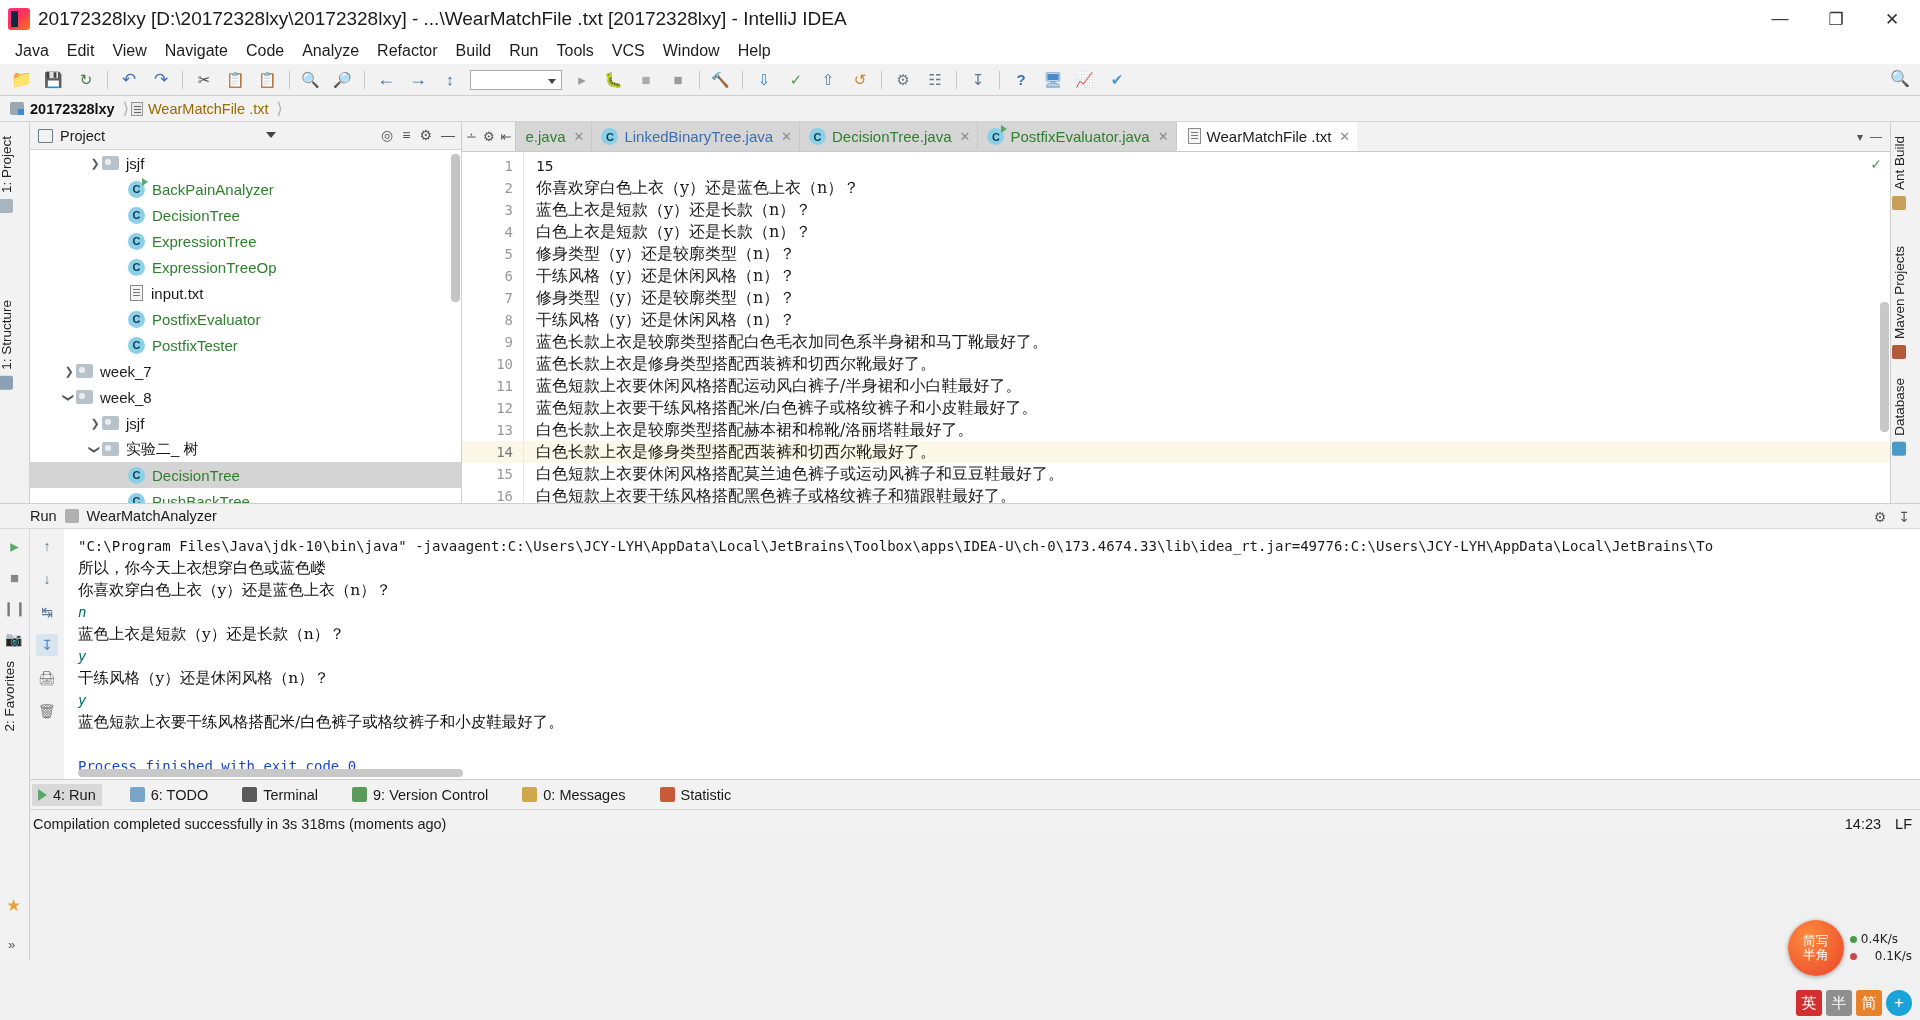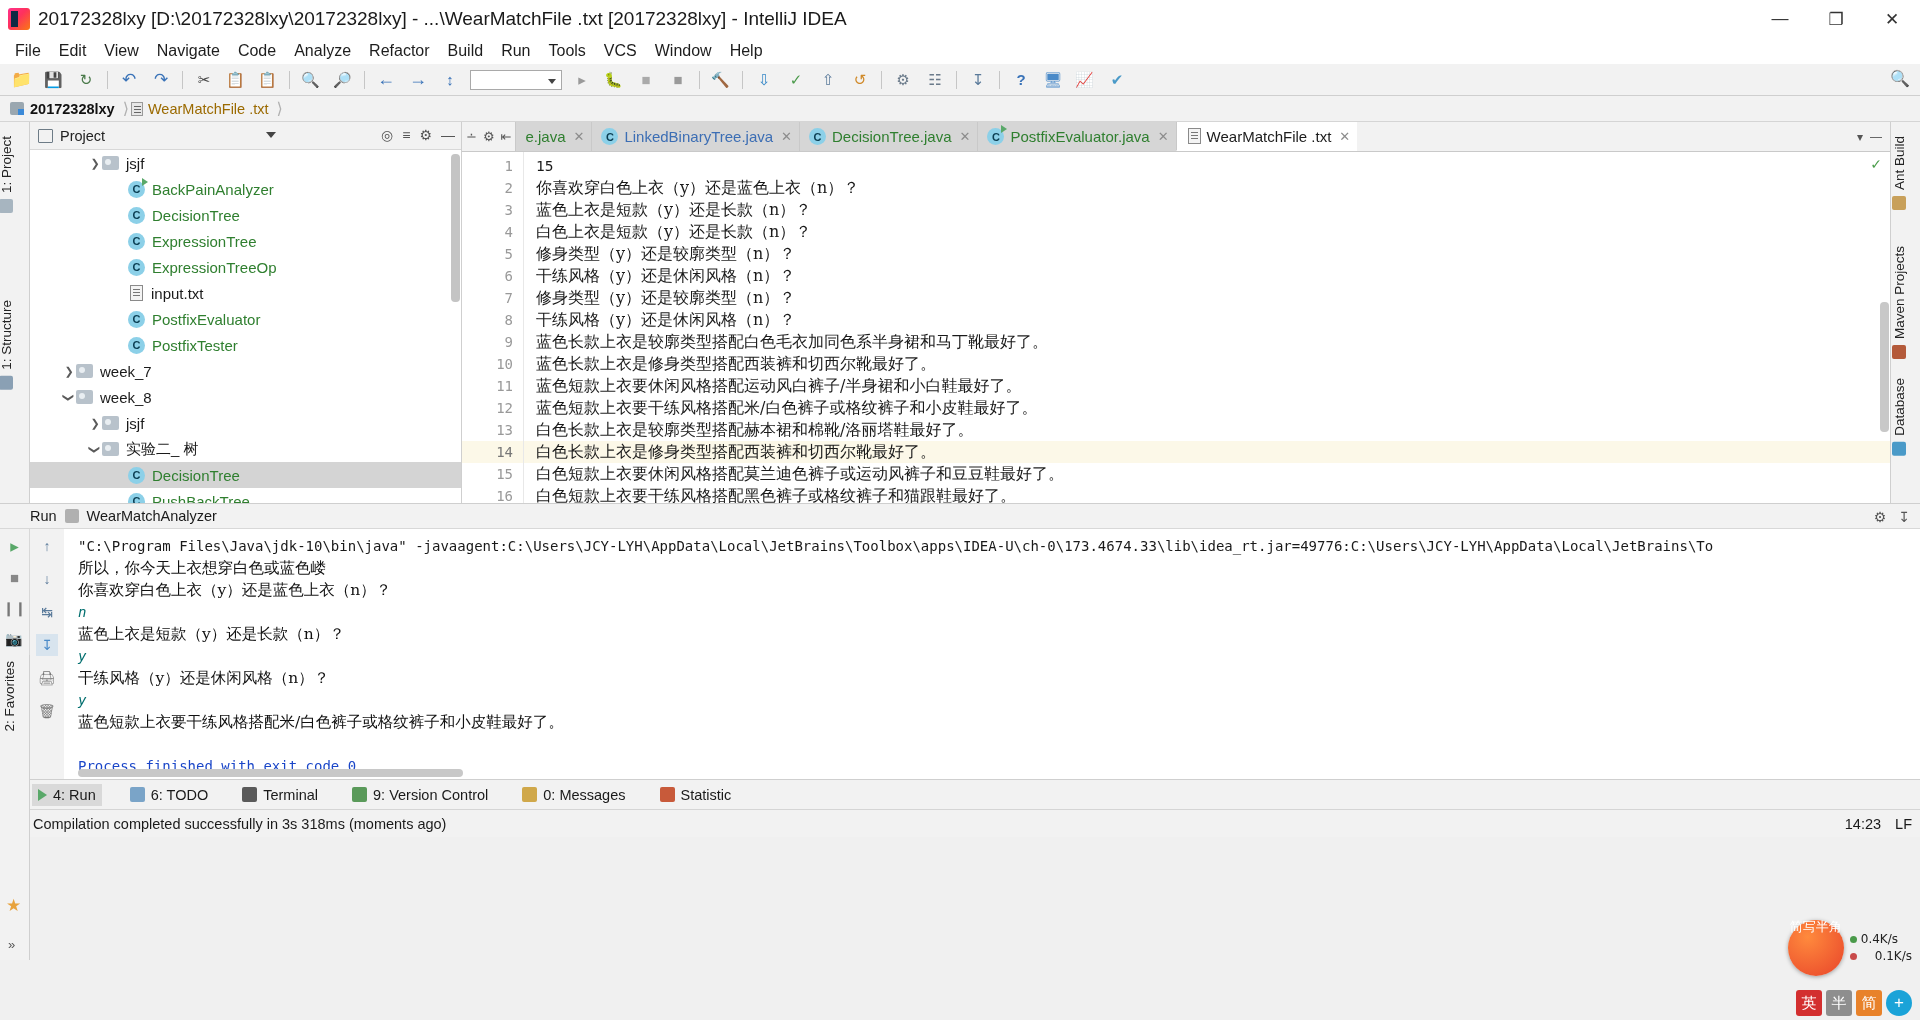--- a/index.html
+++ b/index.html
@@ -251,22 +251,22 @@
   .fav-star { position: absolute; left: 6px; bottom: 44px; color: #e8a33d; font-size: 17px;}
   .chev-right { position: absolute; left: 8px; bottom: 8px; color:#555; font-size: 13px;}
 
   
   .tray {
     position: absolute; right: 8px; bottom: 44px; display: flex; align-items: center; gap: 6px;
   }
   .tray-badge {
     width: 56px; height: 56px; border-radius: 50%;
     background: radial-gradient(circle at 35% 30%, #ff8a3d, #e8442a);
-    color: #fff; font-size: 13px; display:flex; justify-content:center;
-    flex-direction: row; line-height: 1.05; box-shadow: 0 1px 4px rgba(0,0,0,.35);
+    color: #fff; font-size: 13px; display:flex; align-items:center; justify-content:center;
+    flex-direction: column; line-height: 1.05; box-shadow: 0 1px 4px rgba(0,0,0,.35);
   }
   .tray-speed { font-size: 12px; color: #222; line-height: 1.45; font-family: "DejaVu Sans", sans-serif;}
   .ime-sq {
     width: 26px; height: 26px; background: #d32f2f; color:#fff; font-size: 15px;
     display:flex; align-items:center; justify-content:center; border-radius: 3px;
   }
   .ime-sq.gray { background: #8e8e8e; }
   .ime-sq.orange { background: #e8822a; }
   .tray-plus {
     width: 26px; height: 26px; border-radius: 50%; background: #1aa3d8; color:#fff;
@@ -281,21 +281,21 @@
   <div class="title-icon"></div>
   <div class="title-text">20172328lxy [D:\20172328lxy\20172328lxy] - ...\WearMatchFile .txt [20172328lxy] - IntelliJ IDEA</div>
   <div class="win-buttons">
     <div class="win-btn">—</div>
     <div class="win-btn">❐</div>
     <div class="win-btn close">✕</div>
   </div>
 </div>
 
 <div class="menubar">
-  <div class="menu-item">File</div>
+  <div class="menu-item">Java</div>
   <div class="menu-item">Edit</div>
   <div class="menu-item">View</div>
   <div class="menu-item">Navigate</div>
   <div class="menu-item">Code</div>
   <div class="menu-item">Analyze</div>
   <div class="menu-item">Refactor</div>
   <div class="menu-item">Build</div>
   <div class="menu-item">Run</div>
   <div class="menu-item">Tools</div>
   <div class="menu-item">VCS</div>

